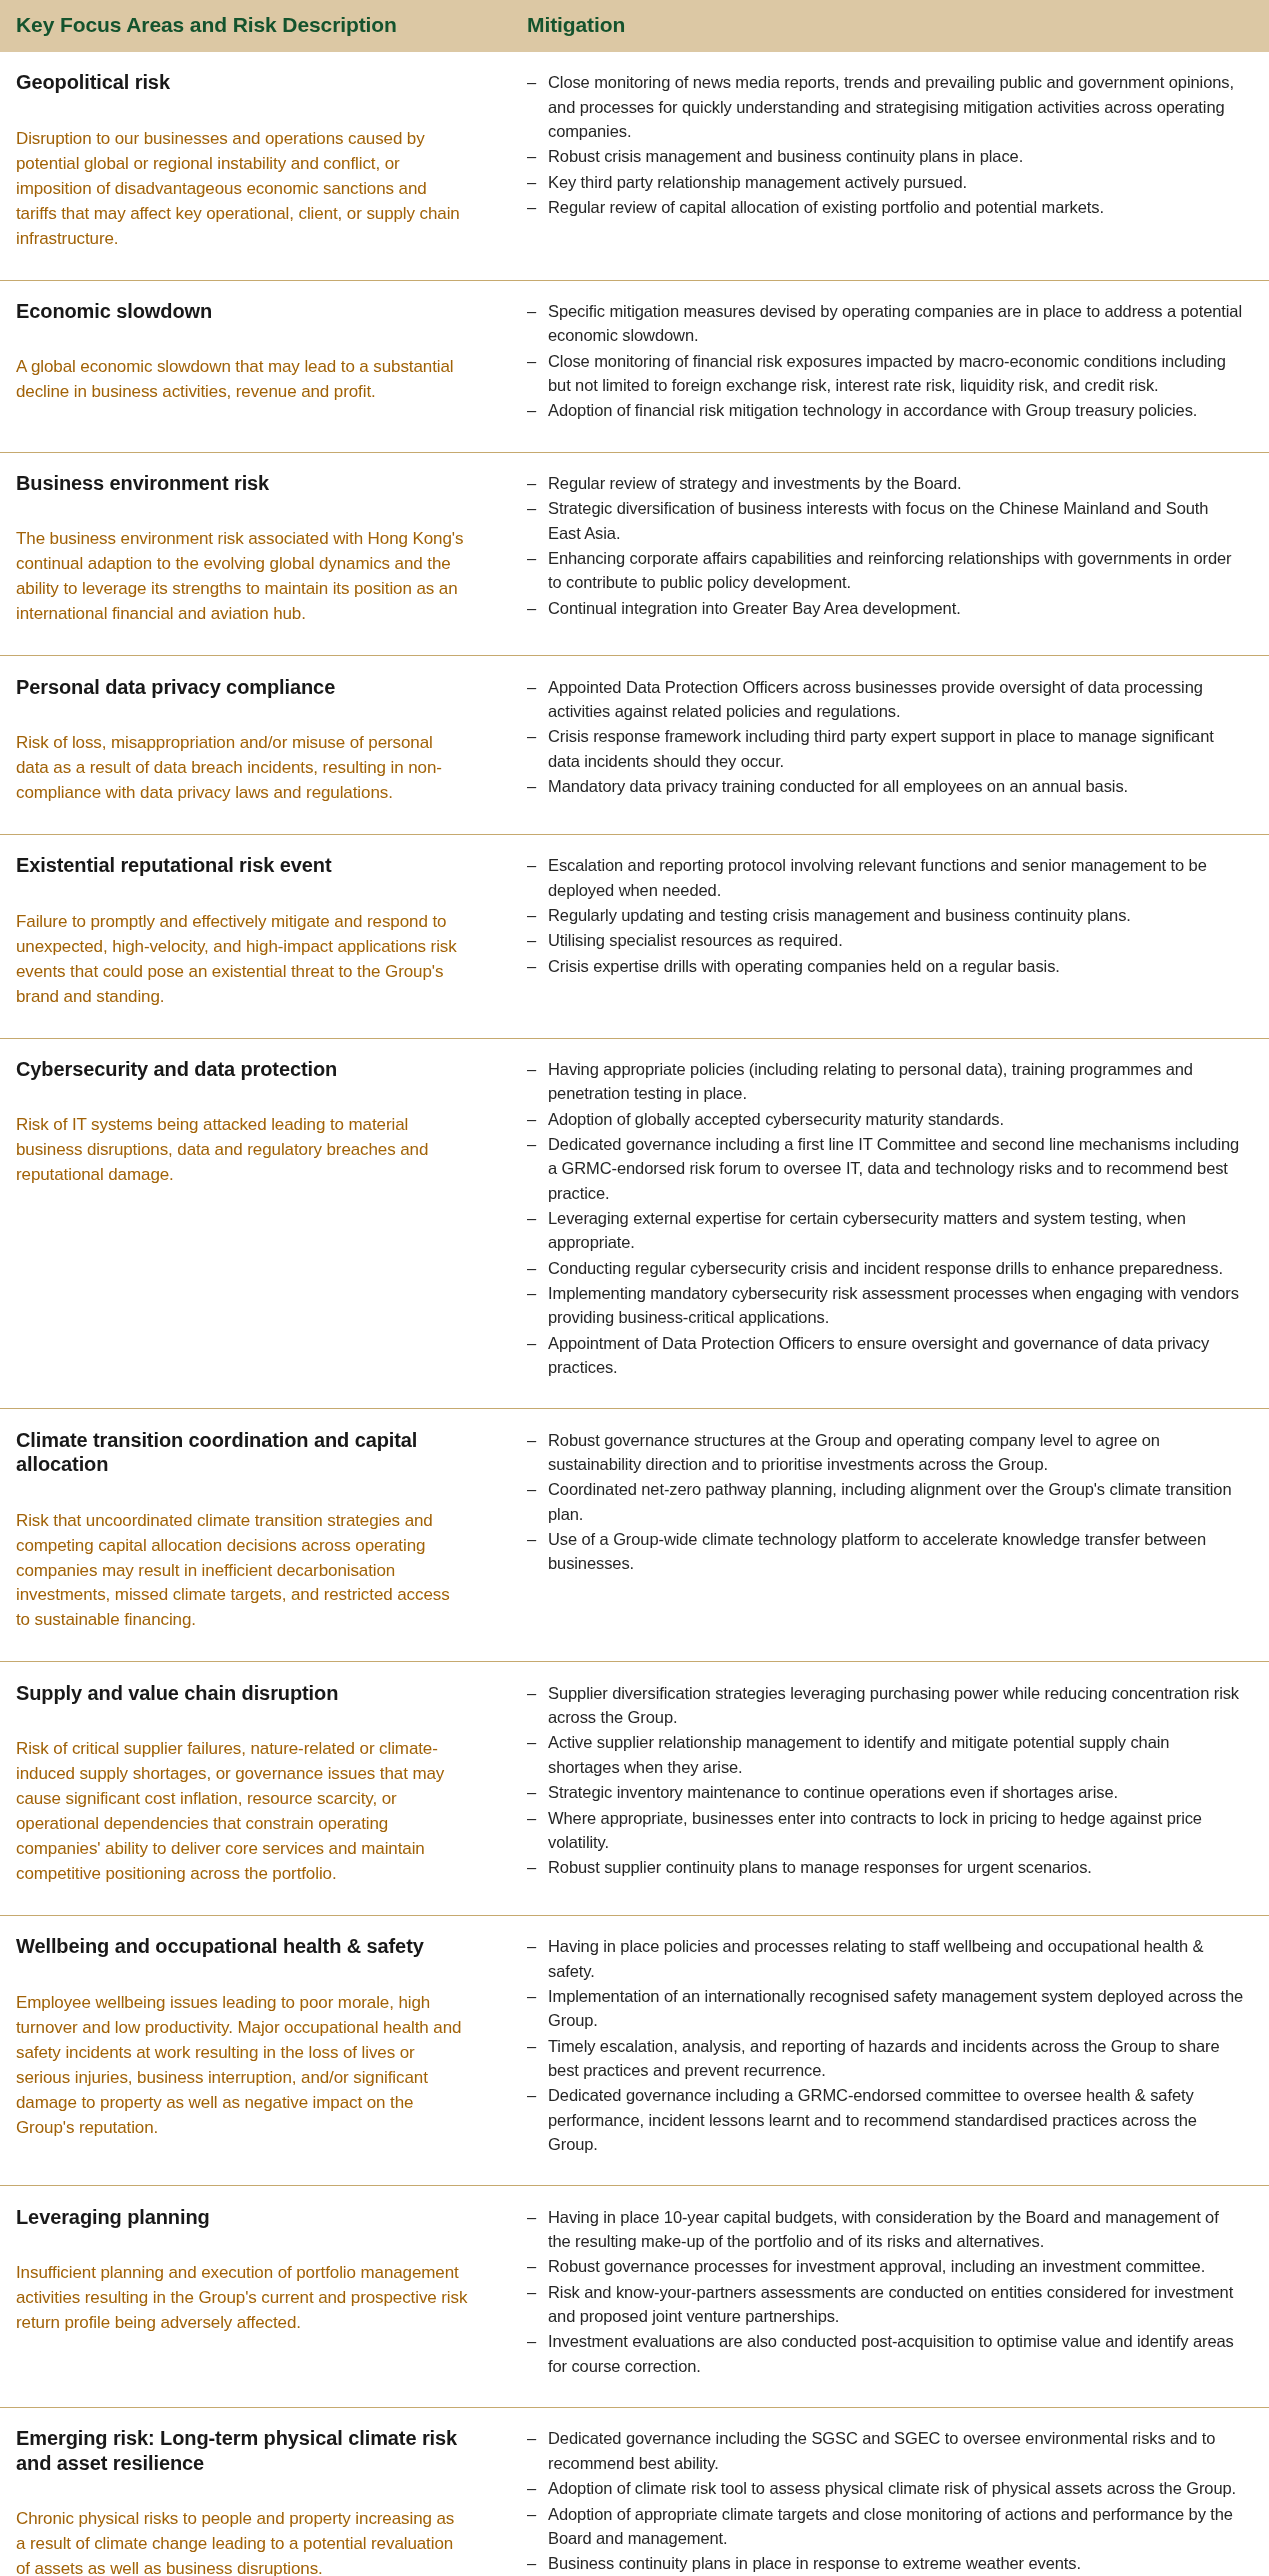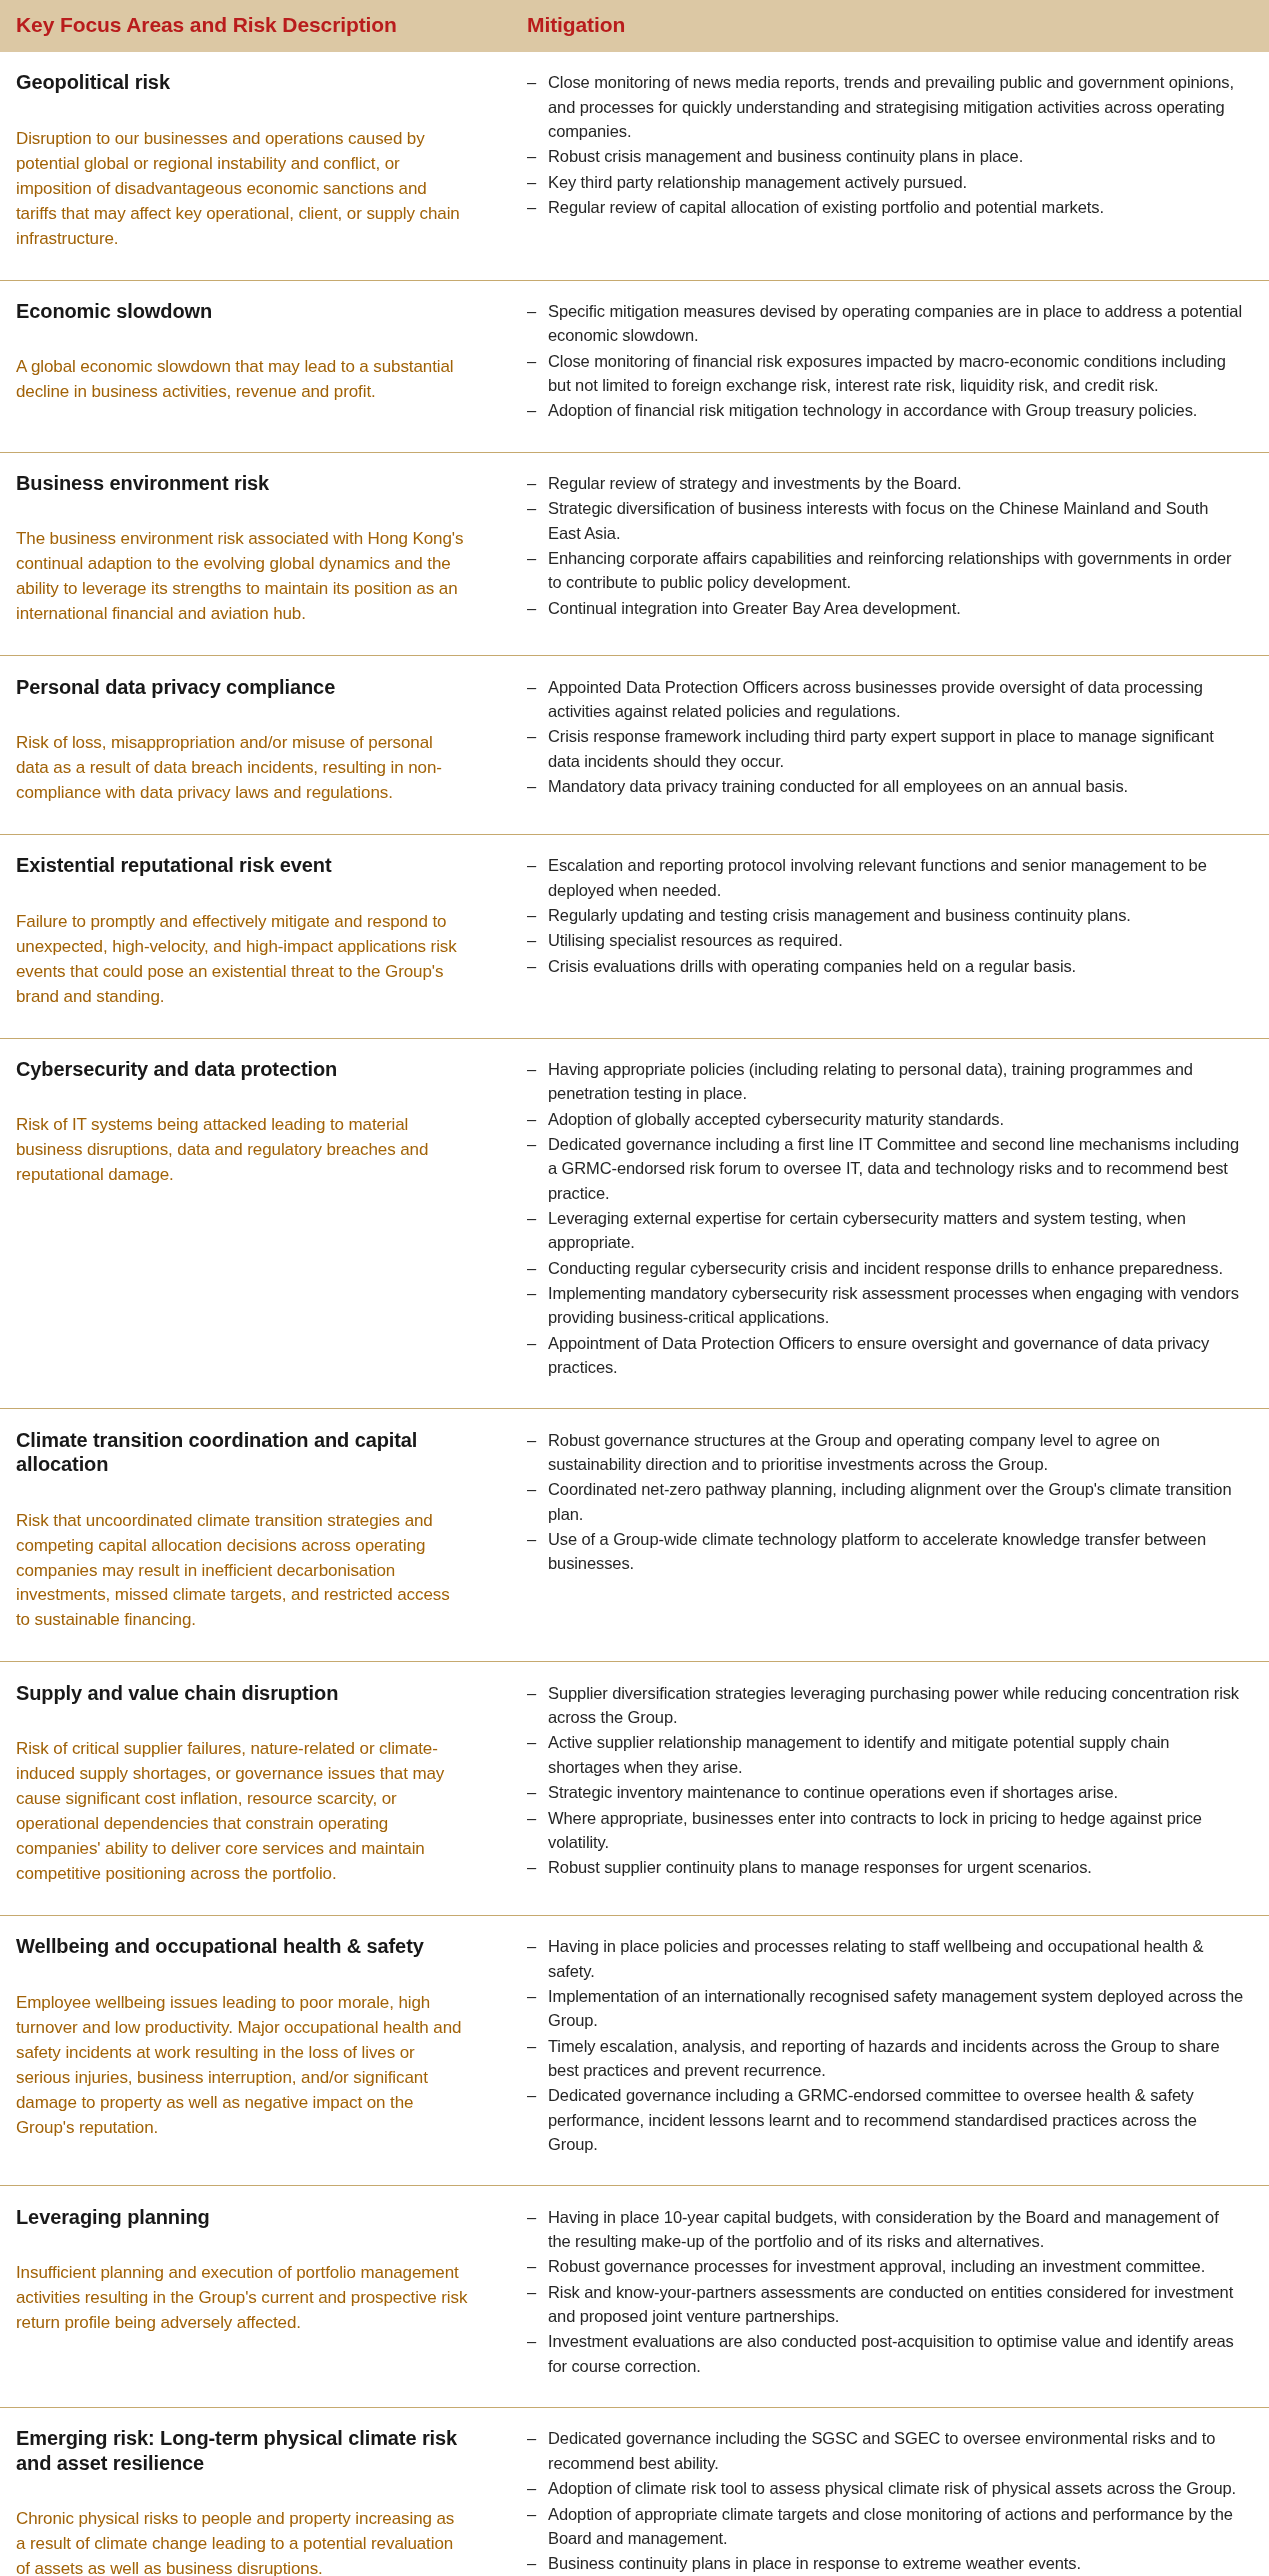--- a/index.html
+++ b/index.html
@@ -21,21 +21,21 @@
   .risk-table col.c-left  { width: 505px; }
   .risk-table col.c-right { width: 764px; }
 
   thead th {
     background: #dcc8a4;
     text-align: left;
     vertical-align: middle;
     font-size: 21px;
     font-weight: bold;
     letter-spacing: -0.1px;
-    color: #b91c1c;
+    color: #14532d;
     padding: 13.4px 16px 14.6px 16px;
     height: 34px;
     box-sizing: border-box;
   }
   thead th.th-left  { padding-left: 16px; }
   thead th.th-right { padding-left: 22px; }
 
   tbody td {
     vertical-align: top;
     border-top: 1.2px solid #c6a96f;
@@ -178,21 +178,21 @@
             <div class="risk-title">Existential reputational risk event</div>
             <div class="risk-desc">Failure to promptly and effectively mitigate and respond to unexpected, high-velocity, and high-impact applications risk events that could pose an existential threat to the Group's brand and standing.</div>
           </div>
         </td>
         <td>
           <div class="cell-right">
             <ul class="mitigation-list">
               <li><span class="dash">–</span><span>Escalation and reporting protocol involving relevant functions and senior management to be deployed when needed.</span></li>
               <li><span class="dash">–</span><span>Regularly updating and testing crisis management and business continuity plans.</span></li>
               <li><span class="dash">–</span><span>Utilising specialist resources as required.</span></li>
-              <li><span class="dash">–</span><span>Crisis evaluations drills with operating companies held on a regular basis.</span></li>
+              <li><span class="dash">–</span><span>Crisis expertise drills with operating companies held on a regular basis.</span></li>
             </ul>
           </div>
         </td>
       </tr>
       <tr>
         <td>
           <div class="cell-left">
             <div class="risk-title">Cybersecurity and data protection</div>
             <div class="risk-desc">Risk of IT systems being attacked leading to material business disruptions, data and regulatory breaches and reputational damage.</div>
           </div>

